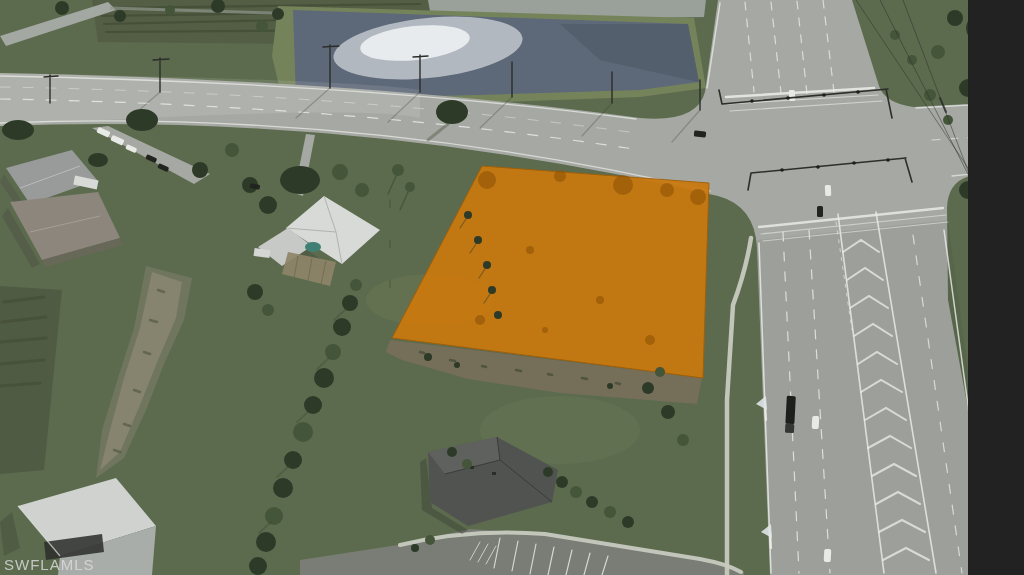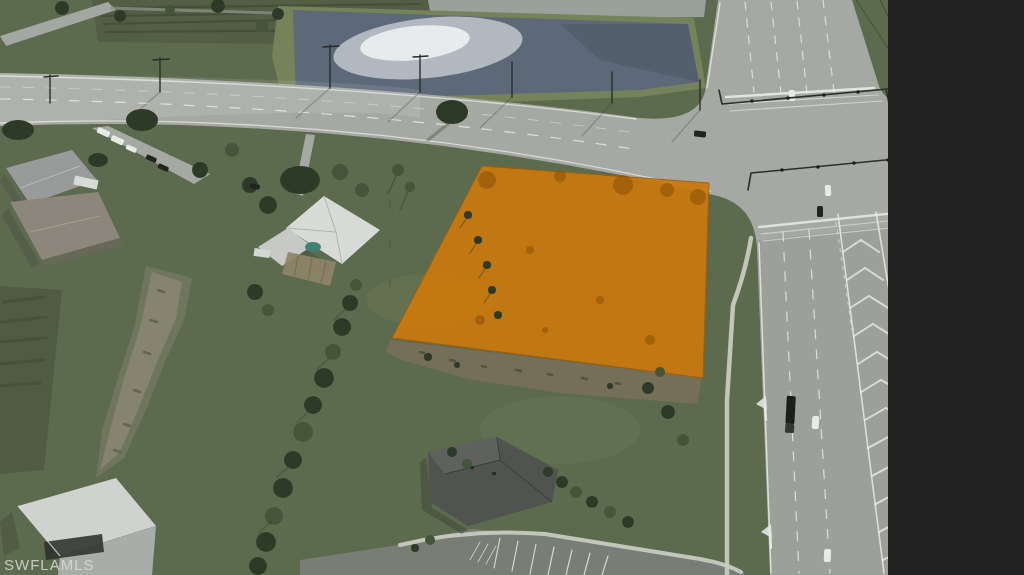--- a/index.html
+++ b/index.html
@@ -1,16 +1,16 @@
 <!DOCTYPE html>
 <html style="--grass: #5c6b4e; --grassLight: #75835b; --grassDark: #4c5640; --scrub: #535e45; --road: #a6a9a3; --marking: #eceee9; --pond: #5d6878; --glint: #dfe4e6; --parcel: #c9790f; --parcelDark: #8f5206; --dirt: #756e58; --mud: #8b8672; --tree: #2e3a28; --treeMid: #44553a; --roofWhite: #d7dad6; --roofGray: #989b99; --roofBrown: #8d867c; --roofDark: #515350; --barnWhite: #cfd2ce; --sidewalk: #c7cabf; --parking: #7a7d75; --vehicleDark: #22251f; --vehicleWhite: #e8eae6; --pole: #2c2e2a; --watermark: #dcdcdc;"><head>
 <meta charset="utf-8">
 <style>
   html,body{margin:0;padding:0;background:#222;}
-  #stage{position:relative;width:888px;height:575px;overflow:hidden;font-family:"Liberation Sans",sans-serif;text-align:right;}
+  #stage{position:relative;width:968px;height:575px;overflow:hidden;font-family:"Liberation Sans",sans-serif;text-align:right;}
   svg{display:block;}
   .f-grass{fill:var(--grass,#5c6b4e)} .f-grassL{fill:var(--grassLight,#75835b)}
   .f-grassD{fill:var(--grassDark,#4c5640)} .f-scrub{fill:var(--scrub,#535e45)}
   .f-road{fill:var(--road,#a6a9a3)} .f-pond{fill:var(--pond,#5d6878)}
   .f-glint{fill:var(--glint,#dfe4e6)} .f-parcel{fill:var(--parcel,#c9790f)}
   .f-parcelD{fill:var(--parcelDark,#8f5206)} .f-dirt{fill:var(--dirt,#756e58)}
   .f-mud{fill:var(--mud,#8b8672)} .f-tree{fill:var(--tree,#2e3a28)}
   .f-treeM{fill:var(--treeMid,#44553a)} .f-roofW{fill:var(--roofWhite,#d7dad6)}
   .f-roofG{fill:var(--roofGray,#989b99)} .f-roofB{fill:var(--roofBrown,#8d867c)}
   .f-roofD{fill:var(--roofDark,#515350)} .f-barn{fill:var(--barnWhite,#cfd2ce)}

